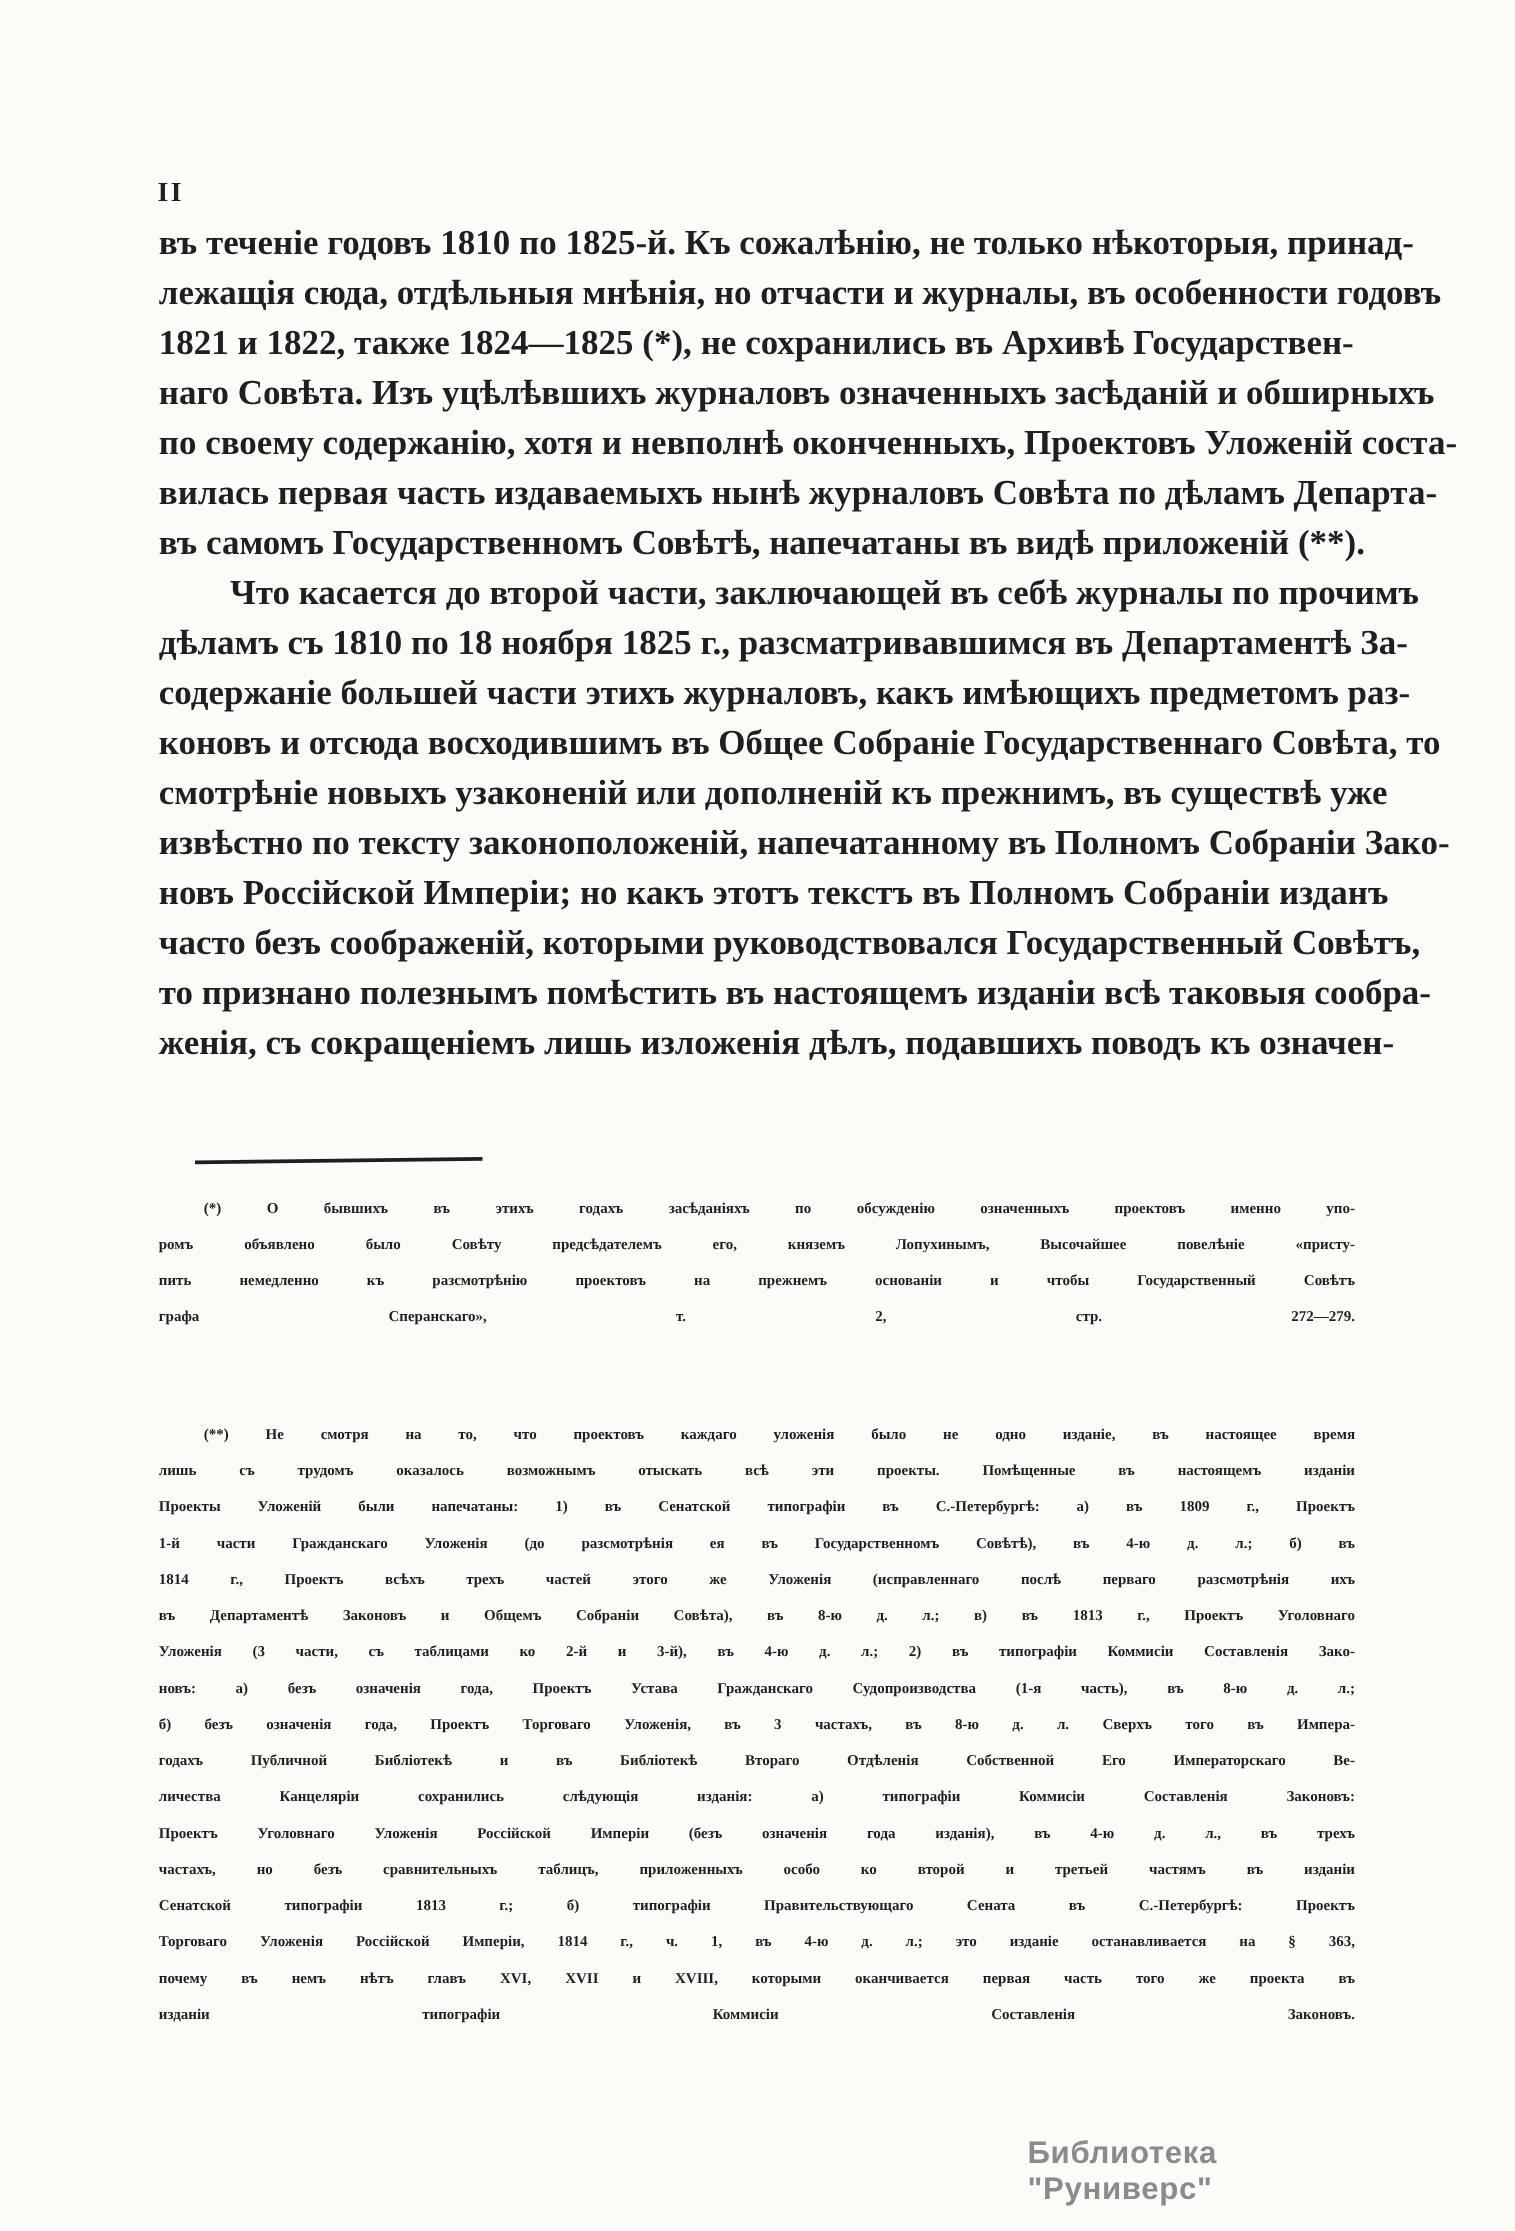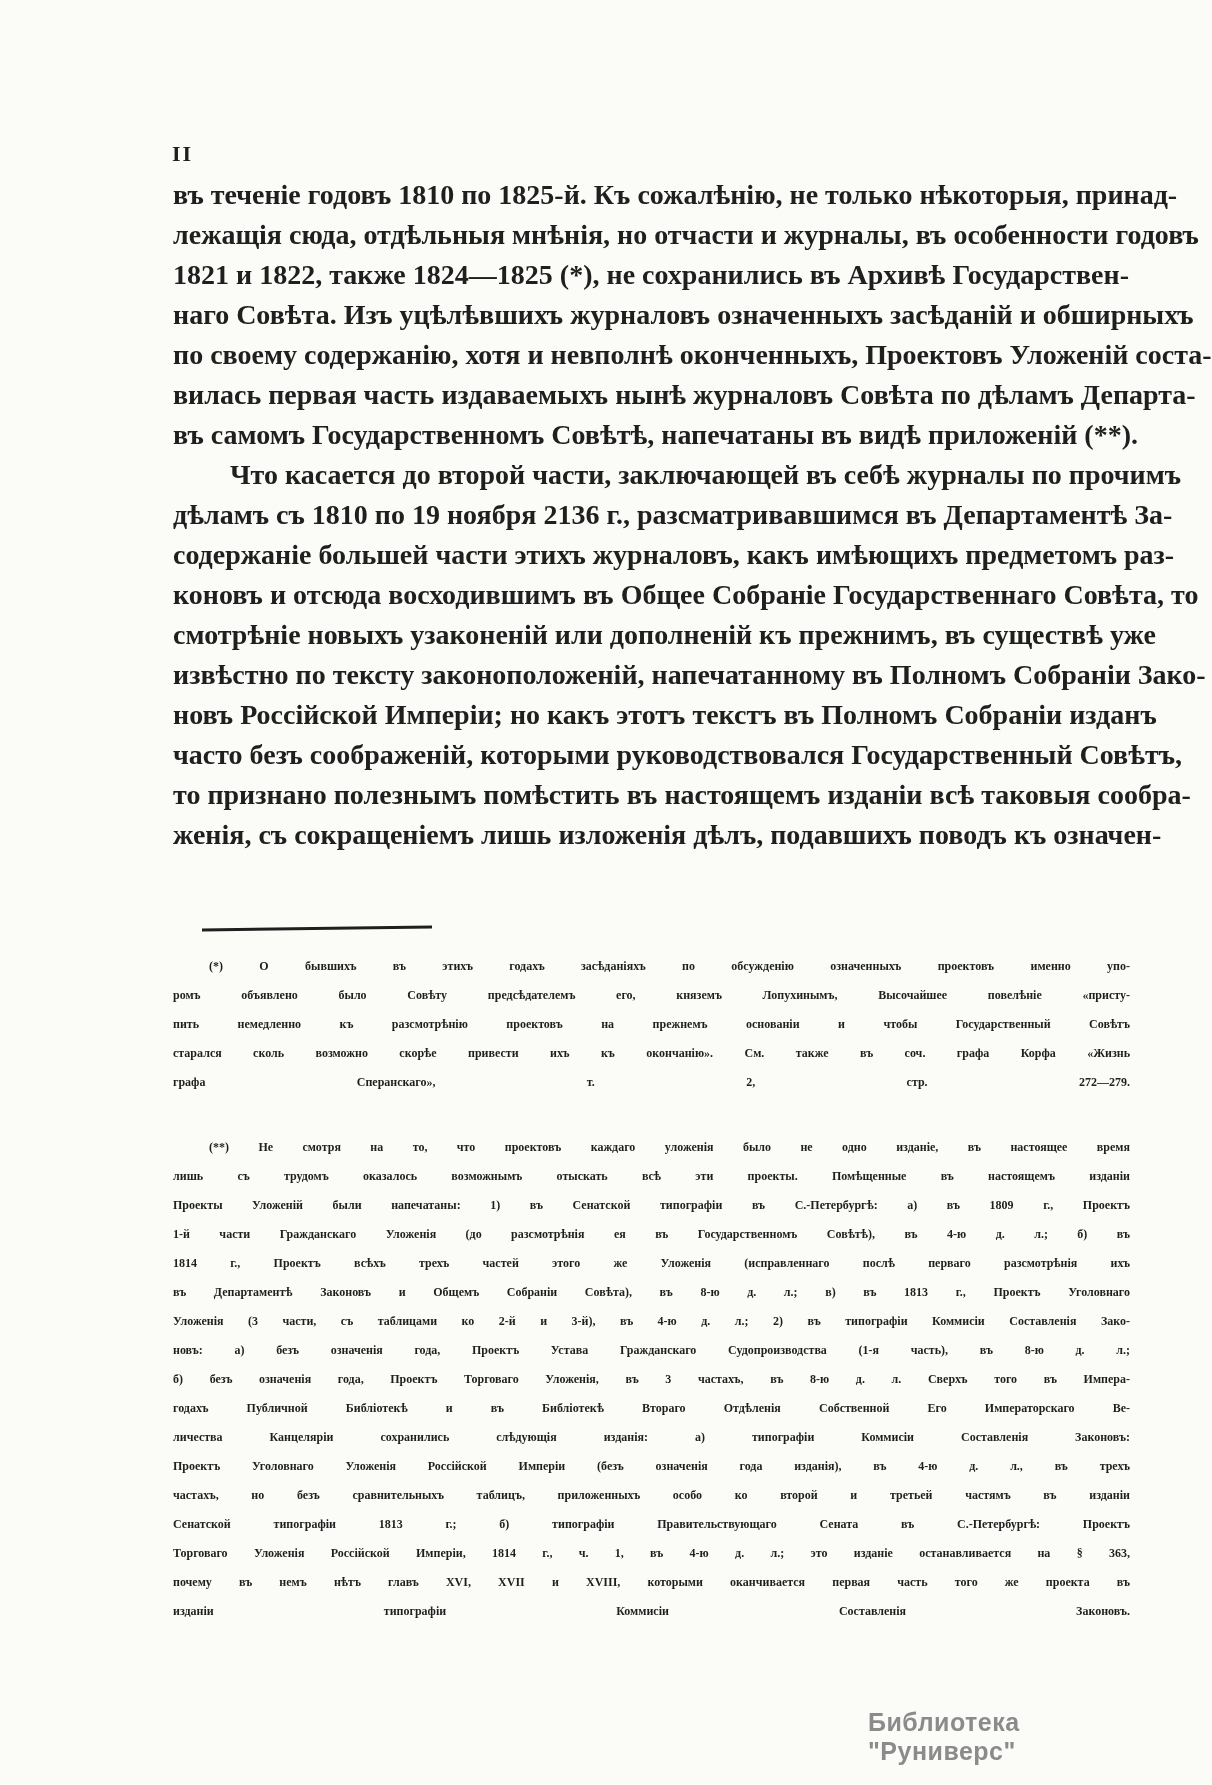--- a/index.html
+++ b/index.html
@@ -10,21 +10,20 @@
     background: var(--paper, #fbfbf8);
     overflow: hidden;
   }
   .page {
     position: relative;
     width: 1067px;
     height: 1785px;
     background: var(--paper, #fbfbf8);
     font-family: "Liberation Serif", "DejaVu Serif", serif;
     color: var(--ink, #1f1f1f);
-    margin-left: 46px;
   }
   .page-number {
     position: absolute;
     left: 126px;
     top: 141px;
     font-size: 22px;
     font-weight: 700;
     letter-spacing: 2px;
   }
   .body-text {
@@ -93,39 +92,38 @@
         <div class="line">въ теченіе годовъ 1810 по 1825-й. Къ сожалѣнію, не только нѣкоторыя, принад-</div>
         <div class="line">лежащія сюда, отдѣльныя мнѣнія, но отчасти и журналы, въ особенности годовъ</div>
         <div class="line">1821 и 1822, также 1824—1825 (*), не сохранились въ Архивѣ Государствен-</div>
         <div class="line">наго Совѣта. Изъ уцѣлѣвшихъ журналовъ означенныхъ засѣданій и обширныхъ</div>
         <div class="line">по своему содержанію, хотя и невполнѣ оконченныхъ, Проектовъ Уложеній соста-</div>
         <div class="line">вилась первая часть издаваемыхъ нынѣ журналовъ Совѣта по дѣламъ Департа-</div>
         <div class="line flush">въ самомъ Государственномъ Совѣтѣ, напечатаны въ видѣ приложеній (**).</div>
       </div>
     <div>
         <div class="line indent">Что касается до второй части, заключающей въ себѣ журналы по прочимъ</div>
-        <div class="line">дѣламъ съ 1810 по 19 ноября 2136 г., разсматривавшимся въ Департаментѣ За-</div>
+        <div class="line">дѣламъ съ 1810 по 18 ноября 1825 г., разсматривавшимся въ Департаментѣ За-</div>
         <div class="line">содержаніе большей части этихъ журналовъ, какъ имѣющихъ предметомъ раз-</div>
         <div class="line">коновъ и отсюда восходившимъ въ Общее Собраніе Государственнаго Совѣта, то</div>
         <div class="line">смотрѣніе новыхъ узаконеній или дополненій къ прежнимъ, въ существѣ уже</div>
         <div class="line">извѣстно по тексту законоположеній, напечатанному въ Полномъ Собраніи Зако-</div>
         <div class="line">новъ Россійской Имперіи; но какъ этотъ текстъ въ Полномъ Собраніи изданъ</div>
         <div class="line">часто безъ соображеній, которыми руководствовался Государственный Совѣтъ,</div>
         <div class="line">то признано полезнымъ помѣстить въ настоящемъ изданіи всѣ таковыя сообра-</div>
         <div class="line">женія, съ сокращеніемъ лишь изложенія дѣлъ, подавшихъ поводъ къ означен-</div>
       </div>
   </div>
 
   <div class="footnote-sep"></div>
 
   <div class="footnote" id="footnote-1">
       <div class="line indent">(*) О бывшихъ въ этихъ годахъ засѣданіяхъ по обсужденію означенныхъ проектовъ именно упо-</div>
       <div class="line">ромъ объявлено было Совѣту предсѣдателемъ его, княземъ Лопухинымъ, Высочайшее повелѣніе «присту-</div>
       <div class="line">пить немедленно къ разсмотрѣнію проектовъ на прежнемъ основаніи и чтобы Государственный Совѣтъ</div>
-      <div class="line">старался сколь возможно скорѣе привести ихъ къ окончанію». См. также въ соч. графа Корфа «Жизнь</div>
       <div class="line flush">графа Сперанскаго», т. 2, стр. 272—279.</div>
     </div>
 
   <div class="footnote" id="footnote-2">
       <div class="line indent">(**) Не смотря на то, что проектовъ каждаго уложенія было не одно изданіе, въ настоящее время</div>
       <div class="line">лишь съ трудомъ оказалось возможнымъ отыскать всѣ эти проекты. Помѣщенные въ настоящемъ изданіи</div>
       <div class="line">Проекты Уложеній были напечатаны: 1) въ Сенатской типографіи въ С.-Петербургѣ: а) въ 1809 г., Проектъ</div>
       <div class="line">1-й части Гражданскаго Уложенія (до разсмотрѣнія ея въ Государственномъ Совѣтѣ), въ 4-ю д. л.; б) въ</div>
       <div class="line">1814 г., Проектъ всѣхъ трехъ частей этого же Уложенія (исправленнаго послѣ перваго разсмотрѣнія ихъ</div>
       <div class="line">въ Департаментѣ Законовъ и Общемъ Собраніи Совѣта), въ 8-ю д. л.; в) въ 1813 г., Проектъ Уголовнаго</div>

